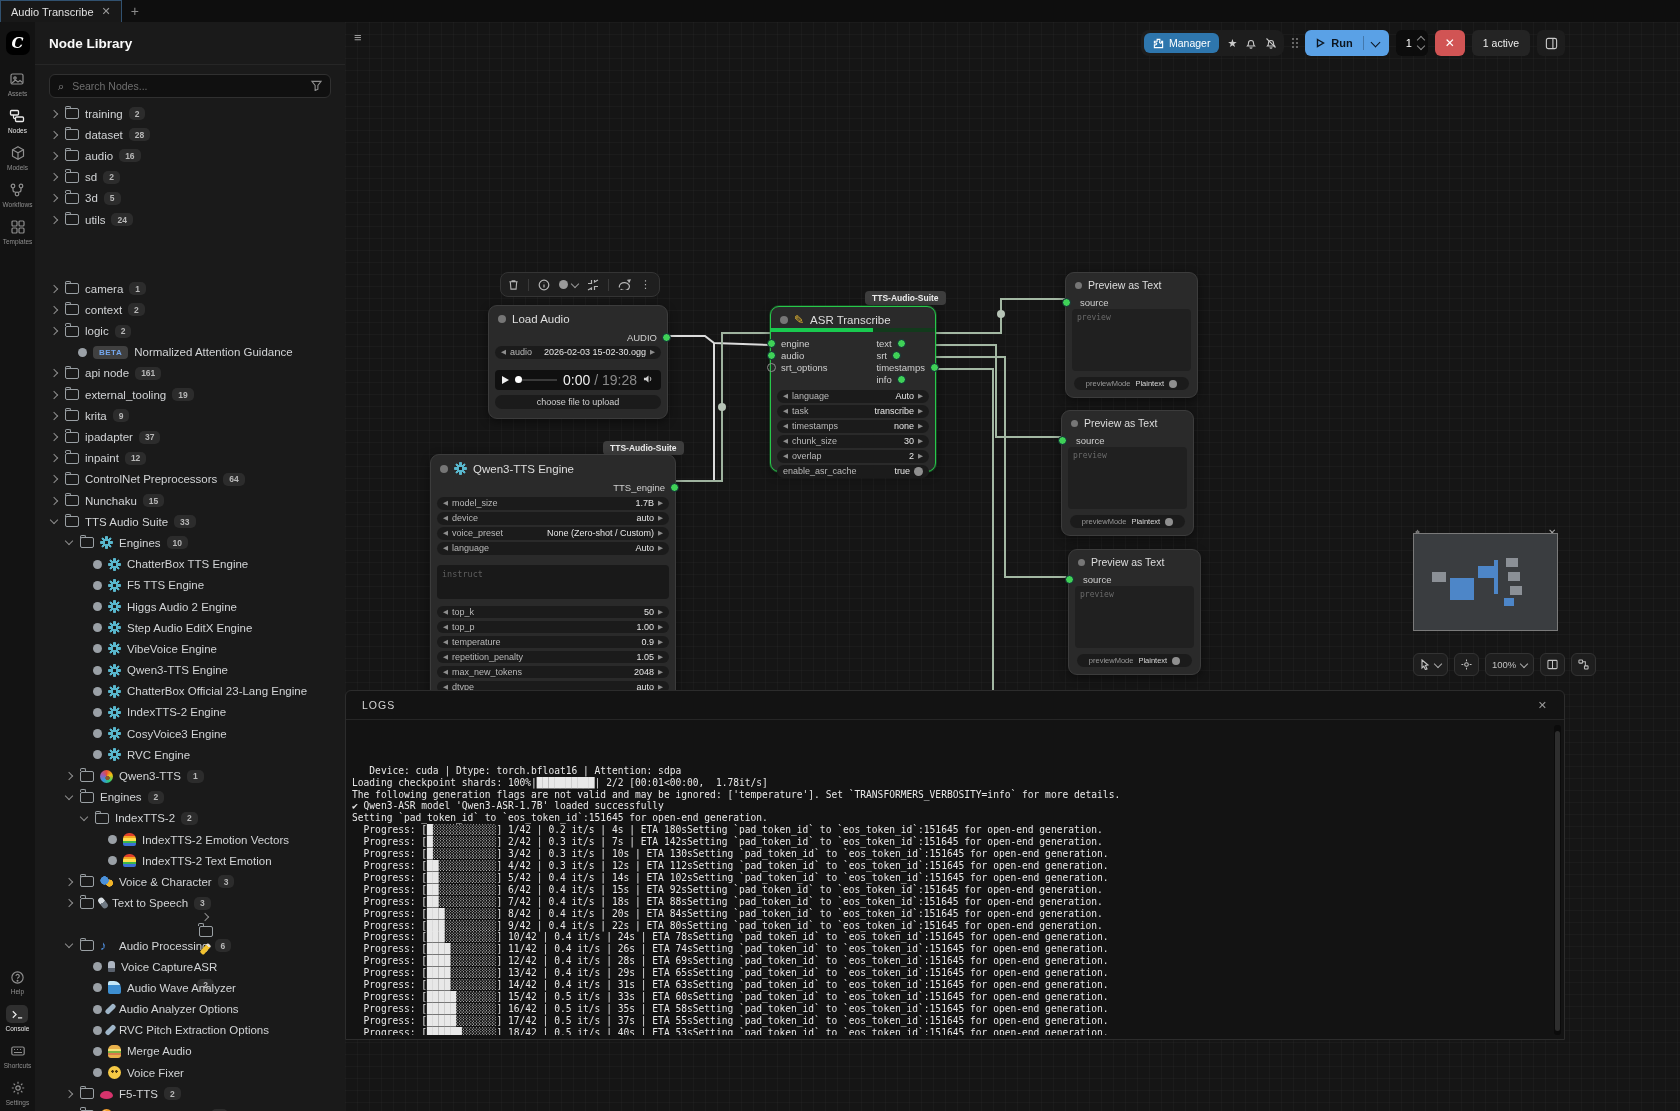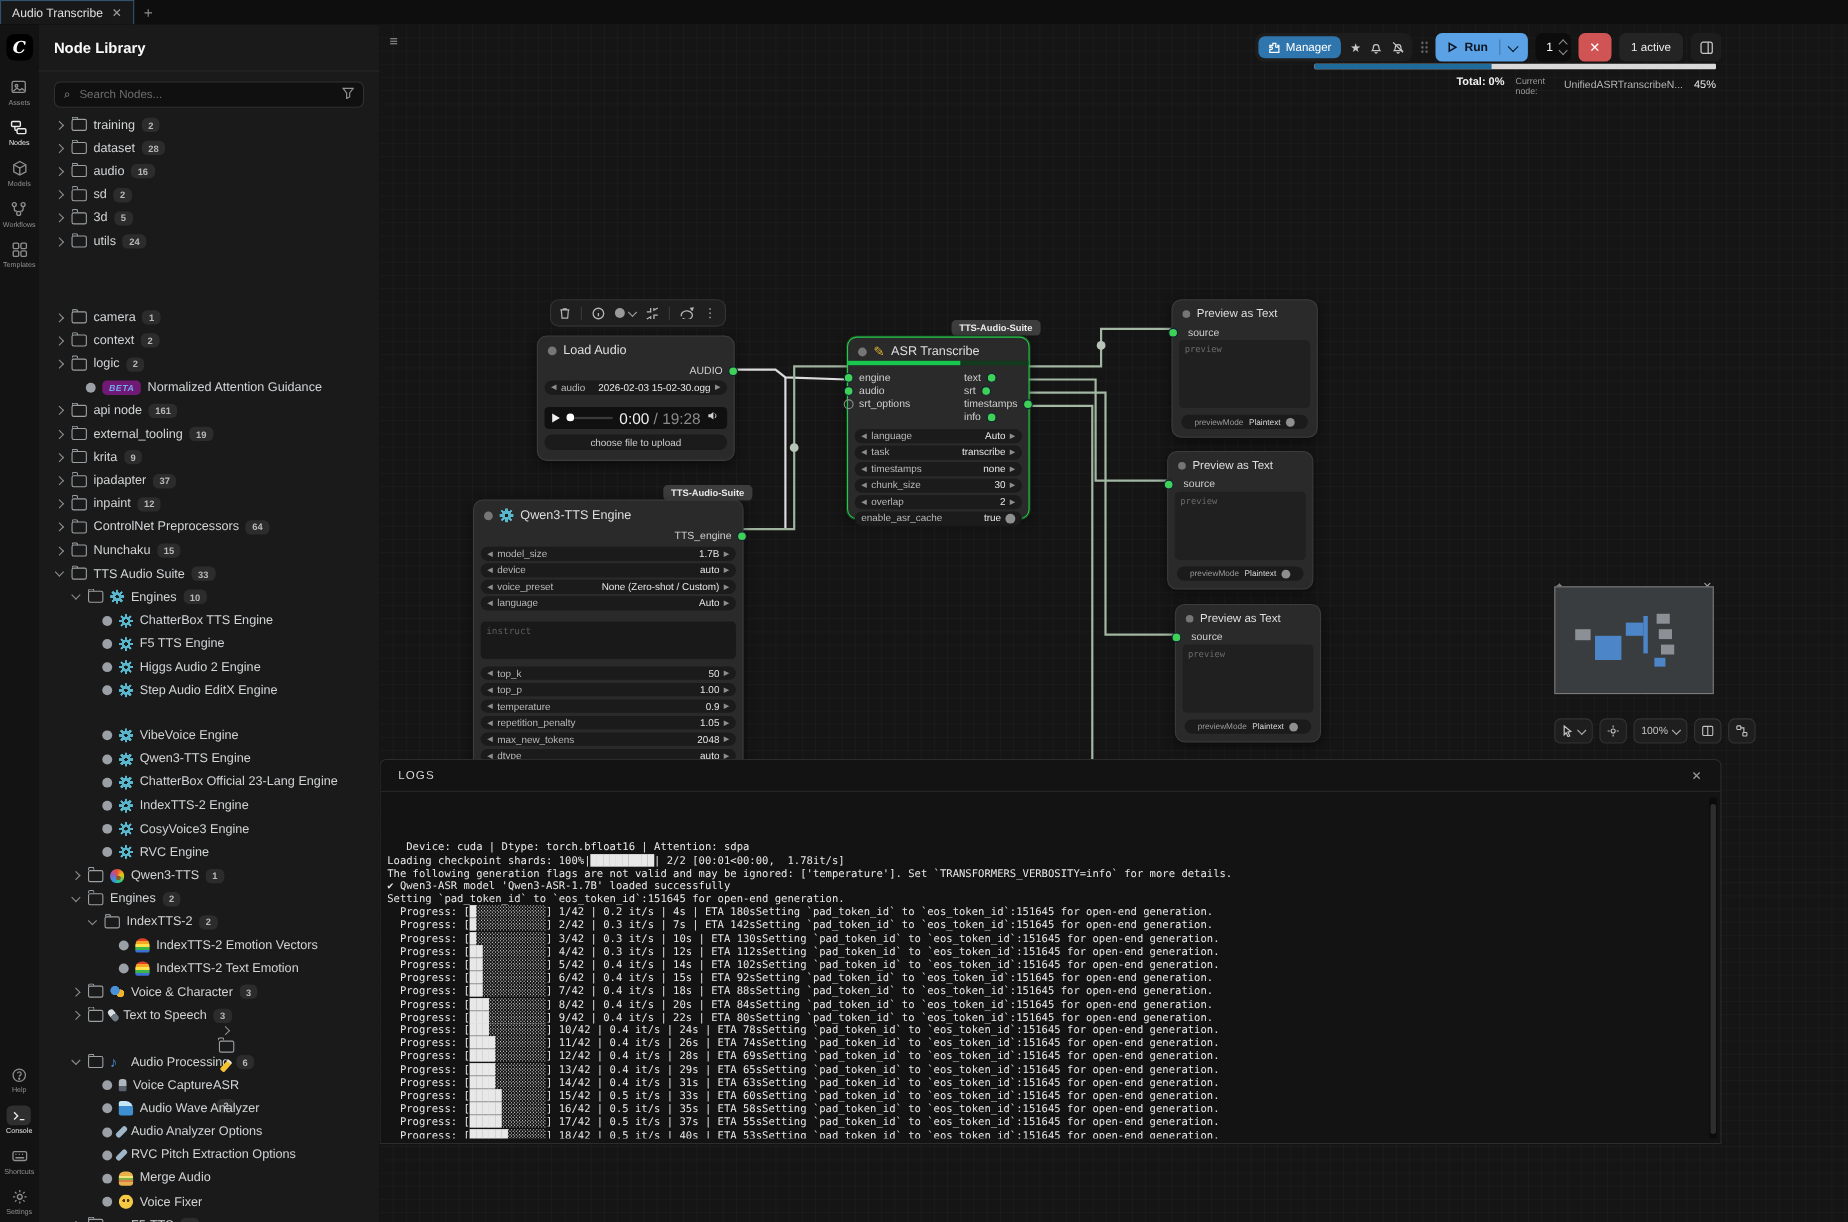--- a/index.html
+++ b/index.html
@@ -36,21 +36,21 @@
   .trow{height:21.2px;display:flex;align-items:center;gap:6px;font-size:11.5px;color:#d2d4d6;cursor:pointer;}
   .chev{width:5px;height:5px;border-right:1.4px solid #8d8d8d;border-bottom:1.4px solid #8d8d8d;transform:rotate(-45deg);flex:none;margin-right:2px;}
   .trow.open .chev{transform:rotate(45deg);margin-top:-3px;}
   .fold{width:12px;height:9px;border:1.2px solid #9aa0a4;border-radius:2px;position:relative;flex:none;}
   .fold::before{content:"";position:absolute;left:-1.2px;top:-3.4px;width:4px;height:2px;border:1.2px solid #9aa0a4;border-bottom:none;border-radius:2px 2px 0 0;}
   .dot{width:9px;height:9px;border-radius:50%;background:#9aa0a6;flex:none;}
   .tico{display:none;width:13px;height:13px;flex:none;border-radius:3px;position:relative;}
   .tico.show{display:inline-block;}
   .tlabel{white-space:nowrap;}
   .tcount{background:#2c2c2c;color:#b8b8b8;font-size:8.5px;font-weight:bold;padding:1.5px 6px;border-radius:5px;flex:none;}
-  .badge-beta{background:#701a75;color:#74a7ee;font-size:8px;font-weight:bold;padding:2px 6px;border-radius:4px;letter-spacing:.5px;font-style:italic;}
+  .badge-beta{background:#404040;color:#74a7ee;font-size:8px;font-weight:bold;padding:2px 6px;border-radius:4px;letter-spacing:.5px;}
 
   
   .ico-gear{border-radius:50%;background:
     radial-gradient(circle at center,#1a1a1a 0 1.5px,#59b7cd 1.6px 4px,transparent 4.3px),
     linear-gradient(0deg,transparent 41%,#59b7cd 41% 59%,transparent 59%),
     linear-gradient(90deg,transparent 41%,#59b7cd 41% 59%,transparent 59%),
     linear-gradient(45deg,transparent 44%,#59b7cd 44% 56%,transparent 56%),
     linear-gradient(-45deg,transparent 44%,#59b7cd 44% 56%,transparent 56%);}
   .ico-rainbow{background:linear-gradient(180deg,#e0402a 0 20%,#f5a623 20% 40%,#ffe14d 40% 60%,#3bb54a 60% 80%,#3b6fd4 80% 100%);border-radius:6px 6px 2px 2px;}
   .ico-palette{border-radius:50%;background:radial-gradient(circle at 58% 62%,#8a5a2b 0 2px,transparent 2.4px),conic-gradient(#e74c3c,#f1c40f,#2ecc71,#3498db,#9b59b6,#e74c3c);}
@@ -501,21 +501,21 @@
         <div class="trow t-n" style="padding-left: 58px;">
 
           <span class="dot"></span>
 
           <span class="tico show ico-gear"></span>
 
           <span class="tlabel">Step Audio EditX Engine</span>
 
         </div>
 
-        <div class="trow t-n" style="padding-left: 58px; margin-top: 20px;">
+        <div class="trow t-n" style="padding-left: 58px;">
 
           <span class="dot"></span>
 
           <span class="tico show ico-gear"></span>
 
           <span class="tlabel">VibeVoice Engine</span>
 
         </div>
 
         <div class="trow t-n" style="padding-left: 58px;">
@@ -1134,31 +1134,20 @@
           <span>1 active</span>
         </div>
       <div class="btn-panel">
           <svg width="13" height="13" viewBox="0 0 14 14" fill="none" stroke="#c9c9c9" stroke-width="1.2">
             <rect x="1.5" y="1.5" width="11" height="11" rx="2"></rect>
             <path d="M8.5 1.5v11"></path>
           </svg>
         </div>
     </div>
 
-    <div class="statusbar">
-      <div class="sb-track">
-          <div class="sb-fill" style="width:44%"></div>
-        </div>
-      <div class="sb-texts">
-        <span class="sb-total">Total: 0%</span>
-        <span class="sb-curlabel">Current node:</span>
-        <span class="sb-node">UnifiedASRTranscribeN...</span>
-        <span class="sb-pct">45%</span>
-      </div>
-    </div>
 
     <span class="mm-pin">⌖</span>
     <span class="mm-close">✕</span>
     <div class="minimap">
       <div class="mmr" style="left:18px;top:38px;width:14px;height:10px;background:#8b9096;"></div>
       <div class="mmr" style="left:36px;top:44px;width:24px;height:22px;background:#4d86c8;"></div>
       <div class="mmr" style="left:64px;top:32px;width:16px;height:12px;background:#4d86c8;"></div>
       <div class="mmr" style="left:80px;top:26px;width:4px;height:34px;background:#4d86c8;"></div>
       <div class="mmr" style="left:92px;top:24px;width:12px;height:9px;background:#8b9096;"></div>
       <div class="mmr" style="left:94px;top:38px;width:12px;height:9px;background:#8b9096;"></div>

